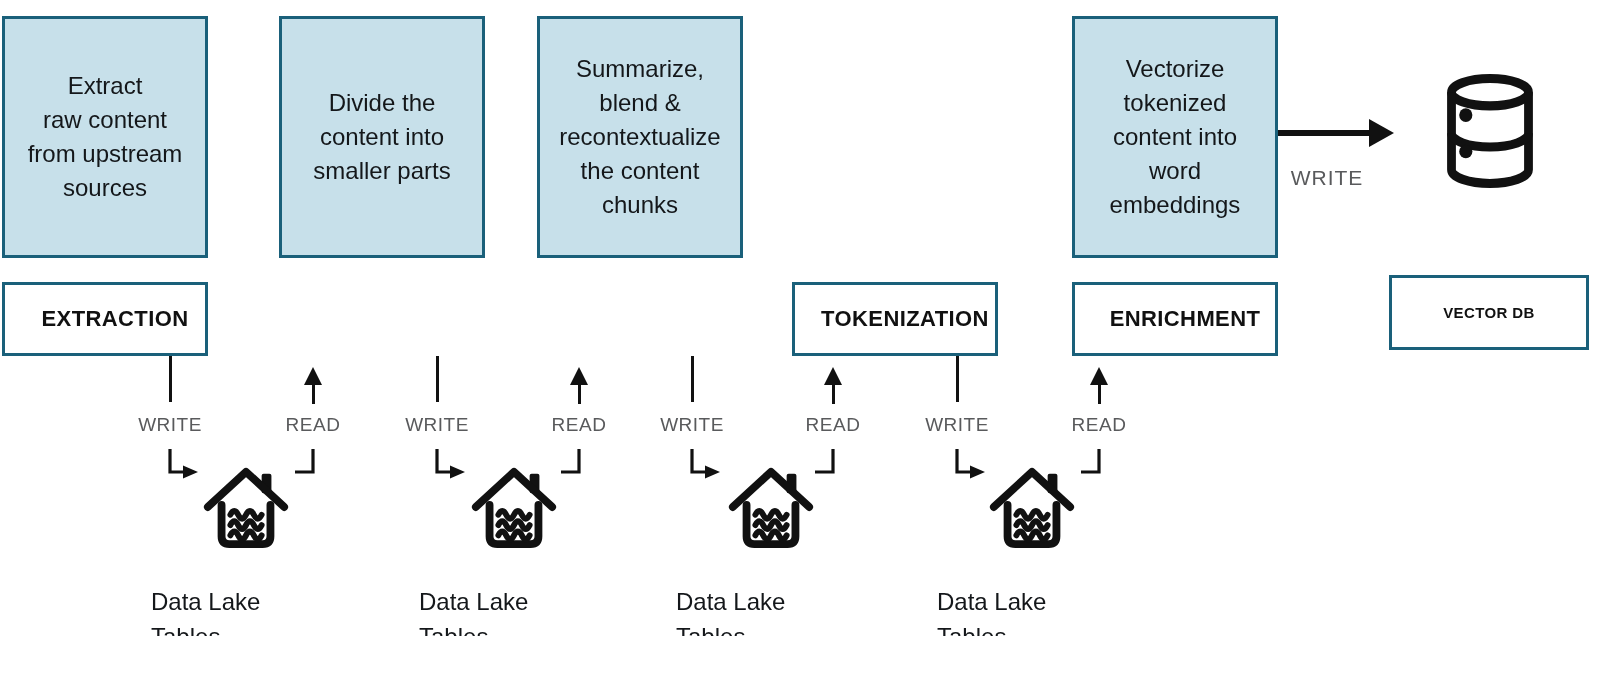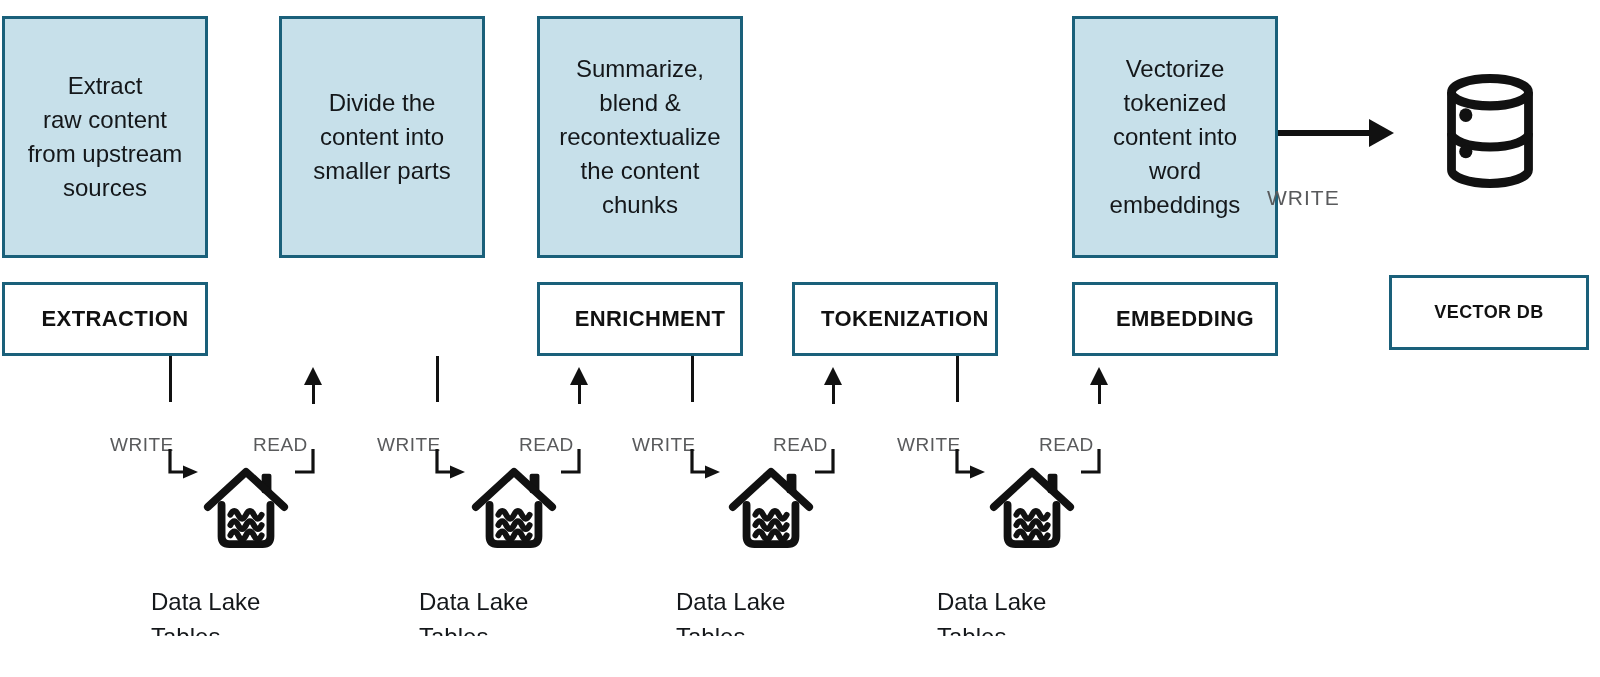--- a/index.html
+++ b/index.html
@@ -14,34 +14,33 @@
   }
   .desc-text{white-space:pre-line;font-size:24px;line-height:34px;color:#14171a;}
   .label-box{
     position:absolute;top:282px;width:206px;height:74px;box-sizing:border-box;
     background:#ffffff;border:3px solid #1a607a;
     display:flex;align-items:center;justify-content:center;text-align:center;padding-left:20px;
   }
   .label-text{font-size:22px;font-weight:700;letter-spacing:.4px;color:#111;}
   .vline{position:absolute;width:3px;background:#111;}
   .flow-label{
-    position:absolute;width:120px;text-align:left;font-size:19px;letter-spacing:.5px;
+    position:absolute;width:120px;text-align:center;font-size:19px;letter-spacing:.5px;
     color:#595a5c;
-    margin-top:20px;
   }
   .store-label{
     position:absolute;width:190px;text-align:left;white-space:pre-line;
     font-size:24px;line-height:35px;color:#14171a;top:584px;
   }
   .abs{position:absolute;}
   .vdb-label{
     position:absolute;left:1389px;top:275px;width:200px;height:75px;box-sizing:border-box;
     background:#fff;border:3px solid #1a607a;
     display:flex;align-items:center;justify-content:center;
-    font-size:18px;font-weight:700;letter-spacing:.4px;color:#111;
+    font-size:15px;font-weight:700;letter-spacing:.4px;color:#111;
   }
   .arrow-shaft{position:absolute;left:1278px;top:130px;width:93px;height:6px;background:#111;}
   svg{display:block;}
 </style>
 </head>
 <body>
 
 <div id="canvas">
 
   <div class="desc-box" style="left:2px">
@@ -66,28 +65,25 @@
     <div class="desc-text">Vectorize
 tokenized
 content into
 word
 embeddings</div>
   </div>
 
   <div class="label-box" style="left:2px">
     <span class="label-text">EXTRACTION</span>
   </div>
-  <div class="label-box" style="left:537px">
-    <span class="label-text">ENRICHMENT</span>
-  </div>
   <div class="label-box" style="left:792px">
     <span class="label-text">TOKENIZATION</span>
   </div>
   <div class="label-box" style="left:1072px">
-    <span class="label-text">EMBEDDING</span>
+    <span class="label-text">ENRICHMENT</span>
   </div>
 
   <div class="vline" style="left:168.5px;top:356px;height:46px"></div>
   <div class="flow-label" style="left:110px;top:414px">WRITE</div>
   <svg class="abs" style="left:168px;top:449px" width="34" height="32" viewBox="0 0 34 32">
     <path d="M2 0 V23 H15" fill="none" stroke="#111" stroke-width="3.2"></path>
     <polygon points="15,16.5 30,23 15,29.5" fill="#111"></polygon>
   </svg>
   <svg class="abs" style="left:202px;top:462px" width="88" height="88" viewBox="0 0 90 90">
     <rect x="61" y="12" width="10" height="20" rx="2" fill="#111"></rect>

